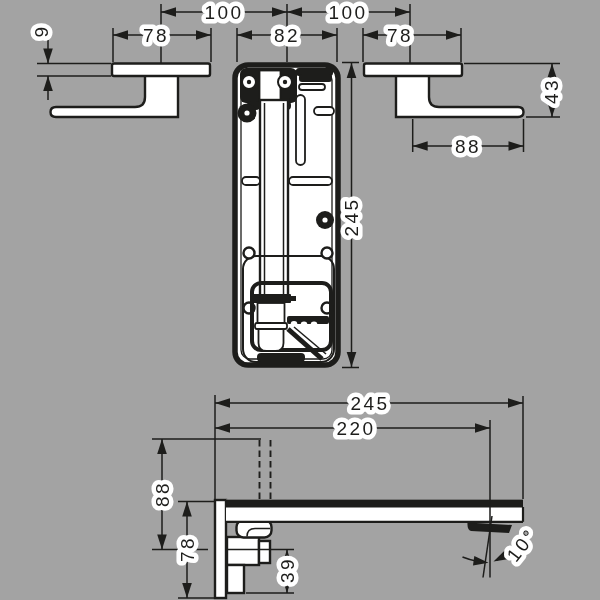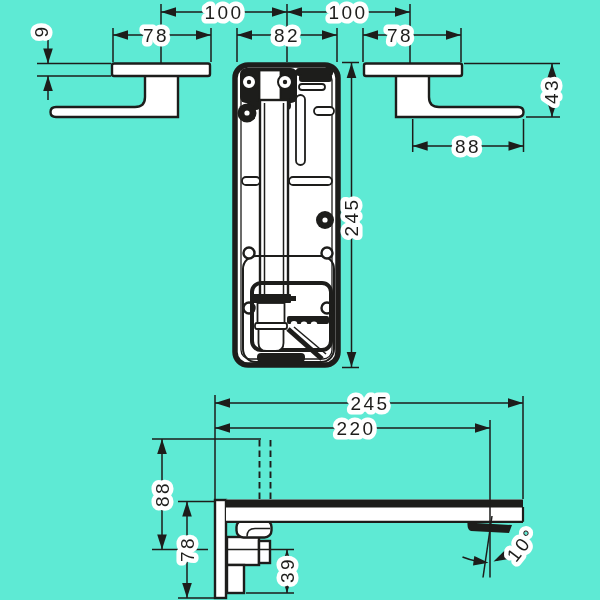--- a/index.html
+++ b/index.html
@@ -1,16 +1,16 @@
 <!DOCTYPE html>
 <html><head>
 <meta charset="utf-8">
 <style>
   html,body{margin:0;padding:0;background:#ffffff;}
-  .stage{width:600px;height:600px;position:relative;background:#5eead4;overflow:hidden;}
+  .stage{width:600px;height:600px;position:relative;background:#a3a3a3;overflow:hidden;}
   svg{display:block;}
   .dim-text{
     font-family:"Liberation Sans","DejaVu Sans",sans-serif;
     font-size:19px;
     letter-spacing:2.5px;
     fill:#1d1d1b;
     paint-order:stroke;
     stroke:#ffffff;
     stroke-width:9px;
     stroke-linejoin:round;

